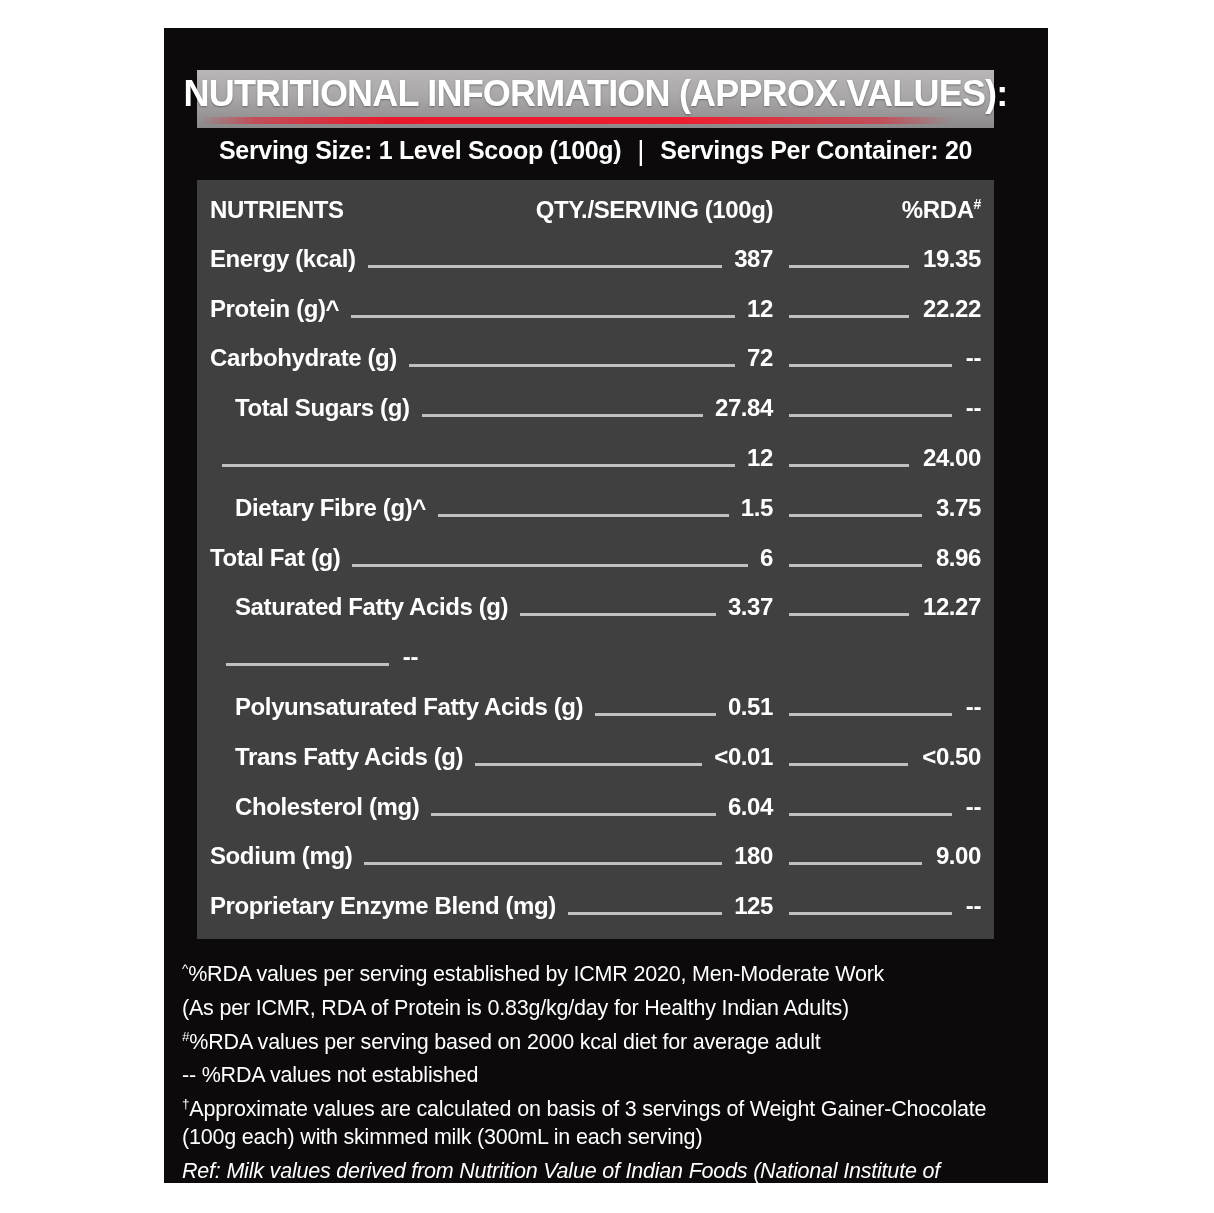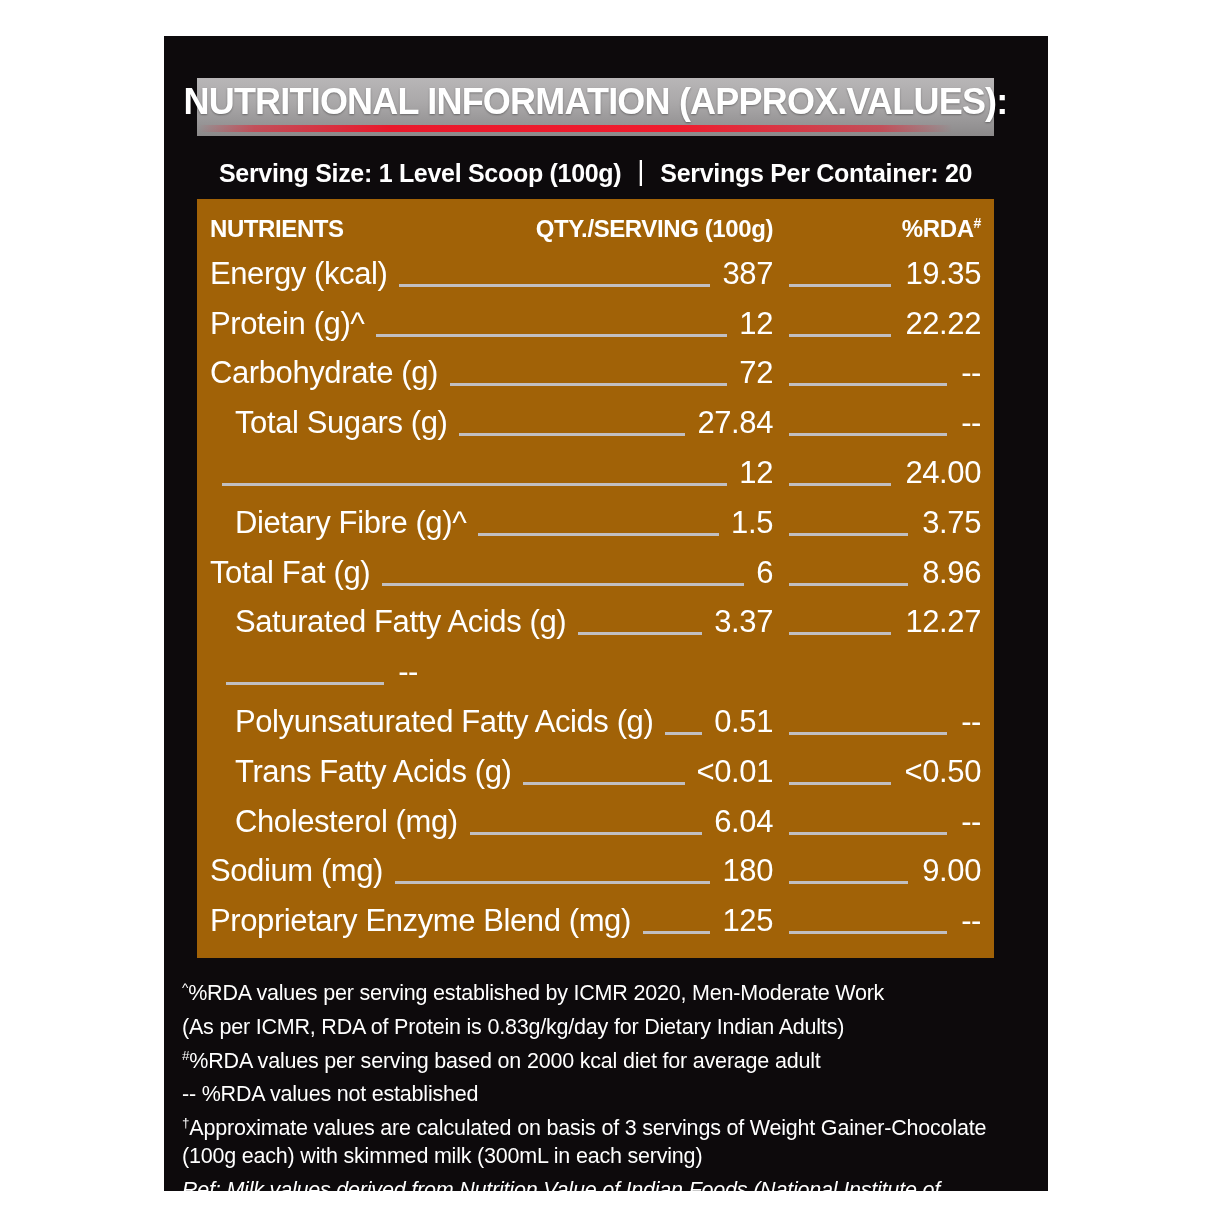--- a/index.html
+++ b/index.html
@@ -1,54 +1,54 @@
 <!DOCTYPE html>
 <html><head>
 <meta charset="utf-8">
 <style>
   html,body { margin:0; padding:0; background:#ffffff; }
   .canvas {
     position:relative; width:1214px; height:1213px; background:#ffffff;
     overflow:hidden; font-family:"Liberation Sans", sans-serif;
   }
   .panel {
-    position:absolute; left:164px; top:36px; width:884px; height:1155px;
+    position:absolute; left:164px; top:28px; width:884px; height:1155px;
     background:#0d0a0c; box-sizing:border-box; padding:42px 54px 0 33px; color:#ffffff;
   }
   
   .band {
     position:relative; height:58px;
     background:linear-gradient(180deg,#b8b6b7 0%,#a9a7a8 45%,#8b898a 100%);
     display:flex; align-items:center; justify-content:center;
   }
   .band-title {
     font-size:36px; font-weight:bold; letter-spacing:-0.8px; color:#ffffff;
     padding-bottom:10px; white-space:nowrap; text-shadow:0 1px 2px rgba(0,0,0,0.35);
   }
   .stripe {
     position:absolute; left:2px; right:2px; bottom:4px; height:7px; border-radius:3px;
     background:linear-gradient(90deg, rgba(233,25,44,0) 0%, rgba(233,25,44,0.55) 7%,
       #e9192c 24%, #f01c2e 60%, rgba(233,25,44,0.55) 86%, rgba(233,25,44,0) 95%);
   }
   
   .serving {
-    margin-top:8px; height:44px; display:flex; align-items:flex-end; justify-content:center;
+    margin-top:8px; height:44px; display:flex; align-items:flex-start; justify-content:center;
     font-weight:bold; font-size:25px; letter-spacing:-0.3px; white-space:nowrap;
   }
   .serving .divider { font-weight:400; margin:0 16px; font-size:28px; position:relative; top:-1px; }
   
-  .ntable { margin-top:11px; background:#a16207; padding:6px 13px 10px 13px; }
+  .ntable { margin-top:0; background:#404040; padding:6px 13px 10px 13px; }
   .thead { display:flex; align-items:flex-end; height:46px; padding-bottom:8px; box-sizing:border-box; }
   .thead .col { font-weight:bold; font-size:24px; letter-spacing:-0.4px; white-space:nowrap; }
   .thead .spacer { flex:1 1 auto; }
   sup.hdr-sup { font-size:14px; }
   .trow { display:flex; align-items:flex-end; height:49.8px; padding-bottom:9px; box-sizing:border-box; }
   .sec1 { flex:1 1 auto; display:flex; align-items:flex-end; min-width:0; }
   .sec2 { flex:0 0 208px; display:flex; align-items:flex-end; }
-  .nut, .val { font-weight:normal; font-size:31px; letter-spacing:-0.4px; white-space:nowrap; }
+  .nut, .val { font-weight:bold; font-size:24px; letter-spacing:-0.4px; white-space:nowrap; }
   .leader { flex:1 1 auto; height:0; border-bottom:3px solid #c1bfc1; margin:0 12px 5px 12px; min-width:18px; }
   .sec2 .leader { margin:0 14px 5px 16px; }
   .ind1 .nut { padding-left:25px; }
   .ind2 .nut { padding-left:41px; }
   
   .footnotes {
     margin:16px 0 0 -15px; font-size:21.5px; line-height:27.6px;
     letter-spacing:-0.2px; font-weight:400; color:#ffffff; max-width:812px;
   }
   .fn { }
@@ -245,21 +245,21 @@
         <div class="sec2">
             <span class="leader"></span>
             <span class="val">--</span>
           </div>
       </div>
 
     </div>
 
     <div class="footnotes">
       <div class="fn"><sup>^</sup><span>%RDA values per serving established by ICMR 2020, Men-Moderate Work</span></div>
-      <div class="fn"><sup></sup><span>(As per ICMR, RDA of Protein is 0.83g/kg/day for Dietary Indian Adults)</span></div>
+      <div class="fn"><sup></sup><span>(As per ICMR, RDA of Protein is 0.83g/kg/day for Healthy Indian Adults)</span></div>
       <div class="fn"><sup>#</sup><span>%RDA values per serving based on 2000 kcal diet for average adult</span></div>
       <div class="fn"><sup></sup><span>-- %RDA values not established</span></div>
       <div class="fn"><sup>†</sup><span>Approximate values are calculated on basis of 3 servings of Weight Gainer-Chocolate (100g each) with skimmed milk (300mL in each serving)</span></div>
       <div class="fn italic"><sup></sup><span>Ref: Milk values derived from Nutrition Value of Indian Foods (National Institute of Nutrition)</span></div>
     </div>
 
   </div>
 </div>
 
 </body></html>

